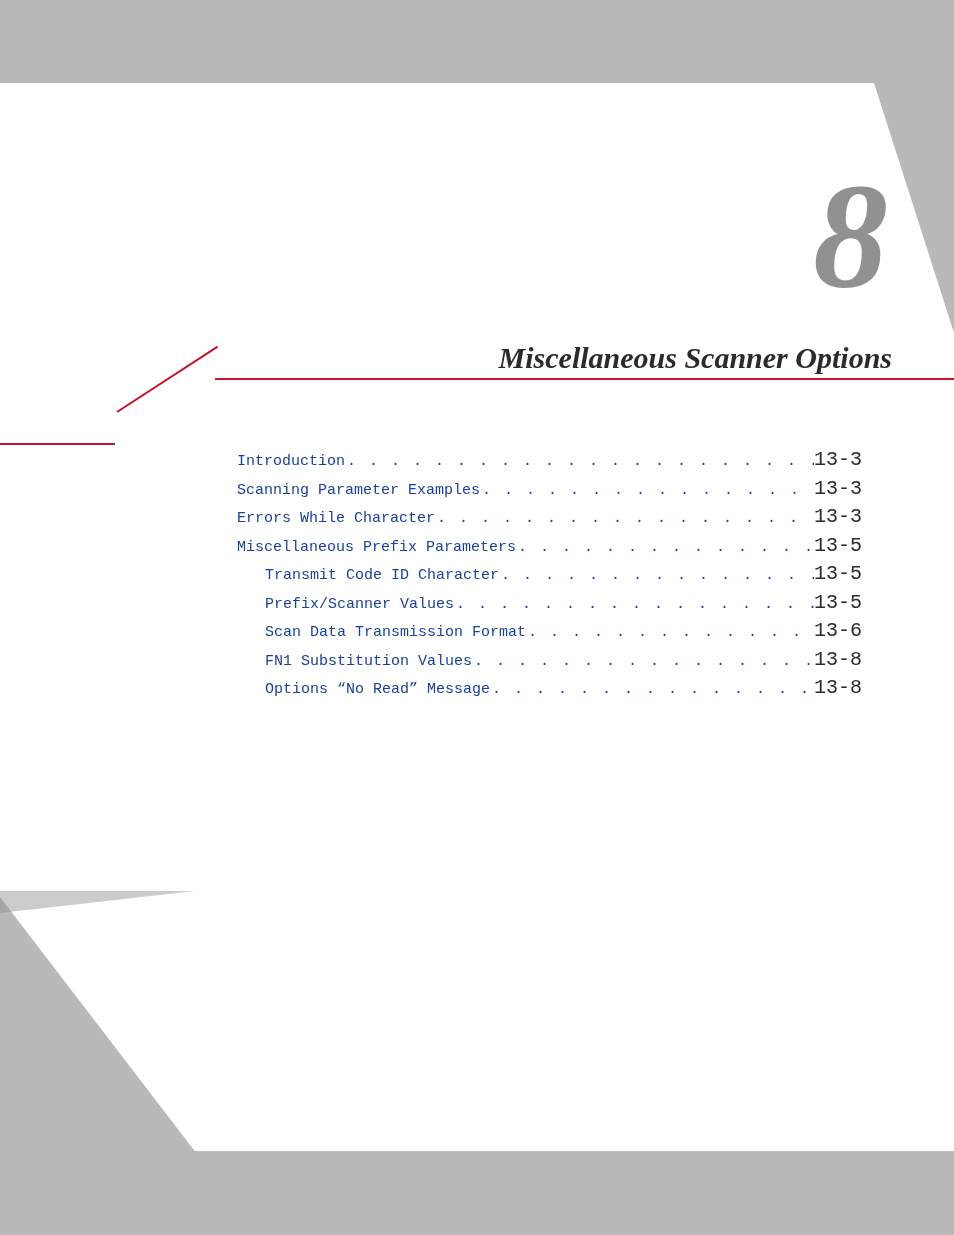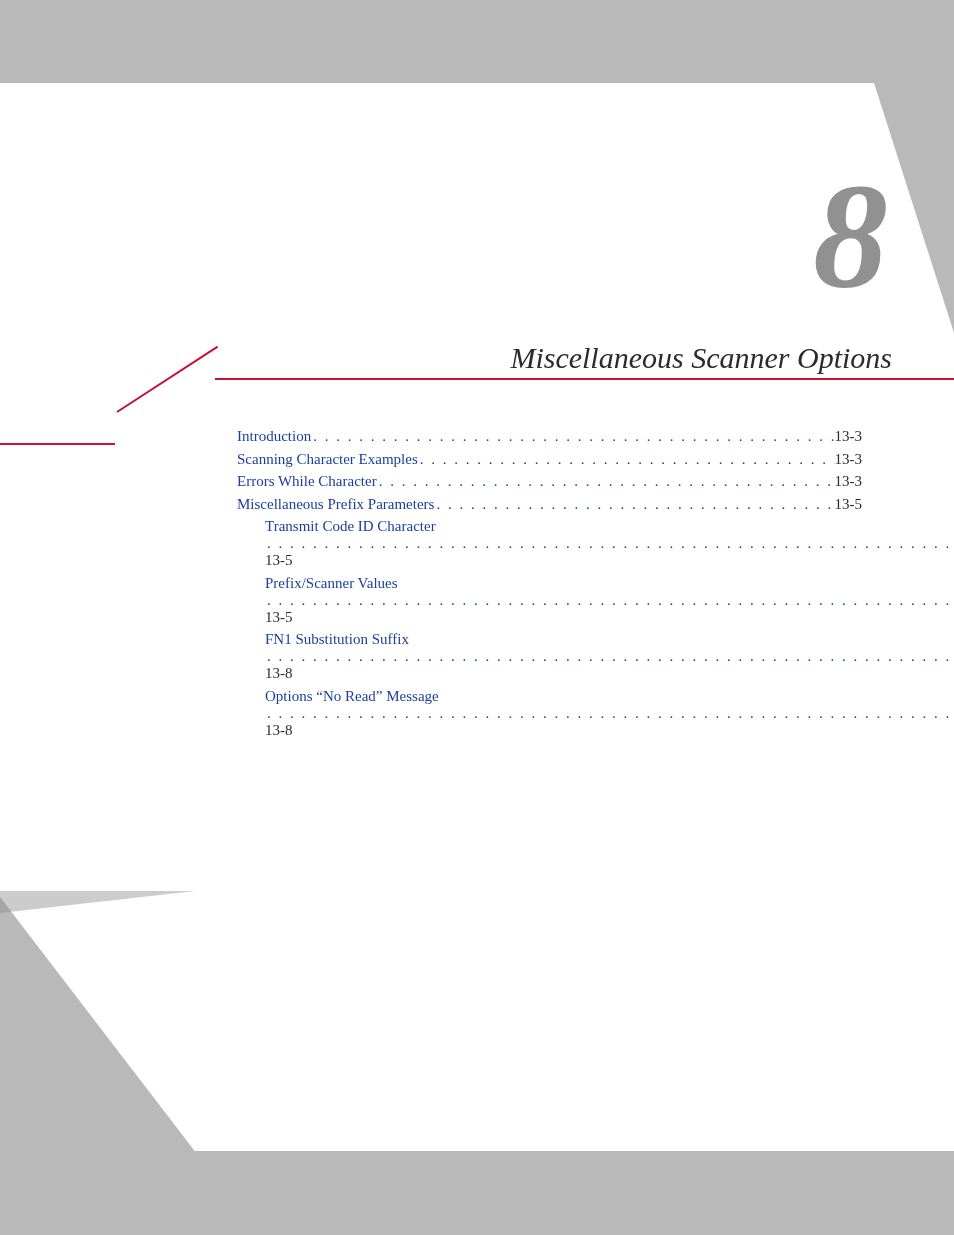--- a/index.html
+++ b/index.html
@@ -68,56 +68,56 @@
     height: 2px;
     background: #c4122f;
     transform: rotate(-33deg);
     transform-origin: left center;
   }
   .chapter-title {
     position: absolute;
     top: 258px;
     right: 62px;
     font-style: italic;
-    font-weight: normal;
+    font-weight: bold;
     font-size: 30px;
     color: #2b2b2b;
     text-align: right;
   }
   
   .toc {
     position: absolute;
-    top: 345px;
+    top: 365px;
     left: 237px;
     width: 625px;
-    font-family: Liberation Serif, serif;
+    font-family: Liberation Mono, monospace;
     font-size: 15px;
     color: #1a3f9c;
   }
   .toc-row {
     display: flex;
     align-items: baseline;
     white-space: nowrap;
     margin-bottom: 5.5px;
   }
-  .toc-row.indent { padding-left: 28px; flex-direction: column; }
+  .toc-row.indent { padding-left: 28px; }
   .toc-label { color: #1a3f9c; }
   .toc-dots {
     flex: 1;
     overflow: hidden;
     color: #1a3f9c;
     letter-spacing: 2px;
     padding: 0 2px;
   }
   .toc-dots::after {
     content: ". . . . . . . . . . . . . . . . . . . . . . . . . . . . . . . . . . . . . . . . . . . . . . . . . . . . . . . . . . . . . . . . . . . . . . . . . . . . . . . . . . . . . . . . . . . . . . . . . . . . . . . . . . . . . . . . . . . .";
   }
   .toc-page {
     color: #2b2b2b;
-    font-size: 15px;
+    font-size: 20px;
   }
   
   .wedge-bottom {
     position: absolute;
     left: 0;
     bottom: 0;
     width: 195px;
     height: 260px;
     overflow: hidden;
   }
@@ -158,21 +158,21 @@
   <div class="red-diag"></div>
   <div class="red-line-left"></div>
 
   <div class="toc">
     <div class="toc-row">
       <span class="toc-label">Introduction</span>
       <span class="toc-dots"></span>
       <span class="toc-page">13-3</span>
     </div>
     <div class="toc-row">
-      <span class="toc-label">Scanning Character Examples</span>
+      <span class="toc-label">Scanning Parameter Examples</span>
       <span class="toc-dots"></span>
       <span class="toc-page">13-3</span>
     </div>
     <div class="toc-row">
       <span class="toc-label">Errors While Character</span>
       <span class="toc-dots"></span>
       <span class="toc-page">13-3</span>
     </div>
     <div class="toc-row">
       <span class="toc-label">Miscellaneous Prefix Parameters</span>
@@ -183,21 +183,26 @@
       <span class="toc-label">Transmit Code ID Character</span>
       <span class="toc-dots"></span>
       <span class="toc-page">13-5</span>
     </div>
     <div class="toc-row indent">
       <span class="toc-label">Prefix/Scanner Values</span>
       <span class="toc-dots"></span>
       <span class="toc-page">13-5</span>
     </div>
     <div class="toc-row indent">
-      <span class="toc-label">FN1 Substitution Suffix</span>
+      <span class="toc-label">Scan Data Transmission Format</span>
+      <span class="toc-dots"></span>
+      <span class="toc-page">13-6</span>
+    </div>
+    <div class="toc-row indent">
+      <span class="toc-label">FN1 Substitution Values</span>
       <span class="toc-dots"></span>
       <span class="toc-page">13-8</span>
     </div>
     <div class="toc-row indent">
       <span class="toc-label">Options “No Read” Message</span>
       <span class="toc-dots"></span>
       <span class="toc-page">13-8</span>
     </div>
   </div>
 

